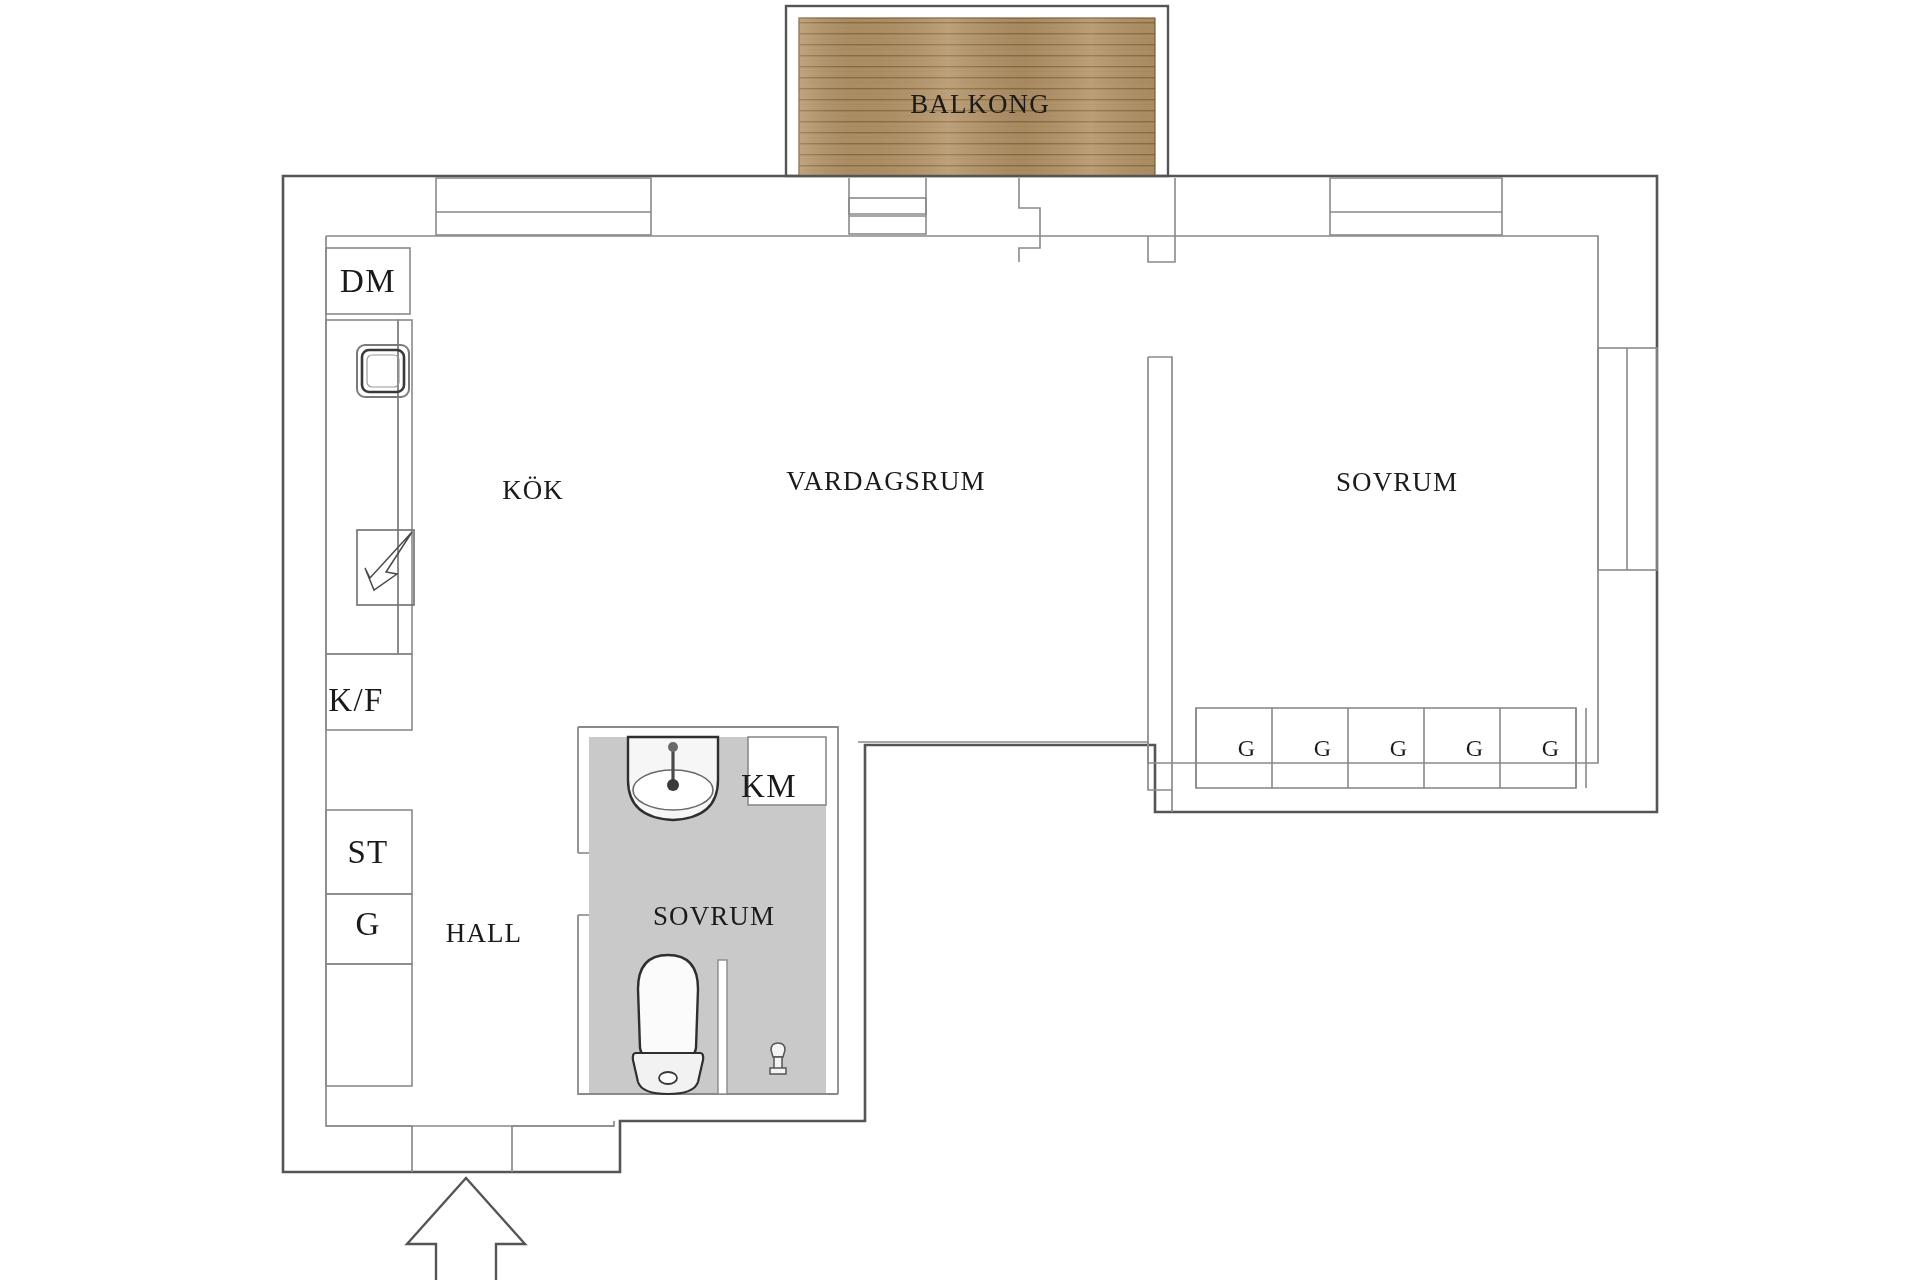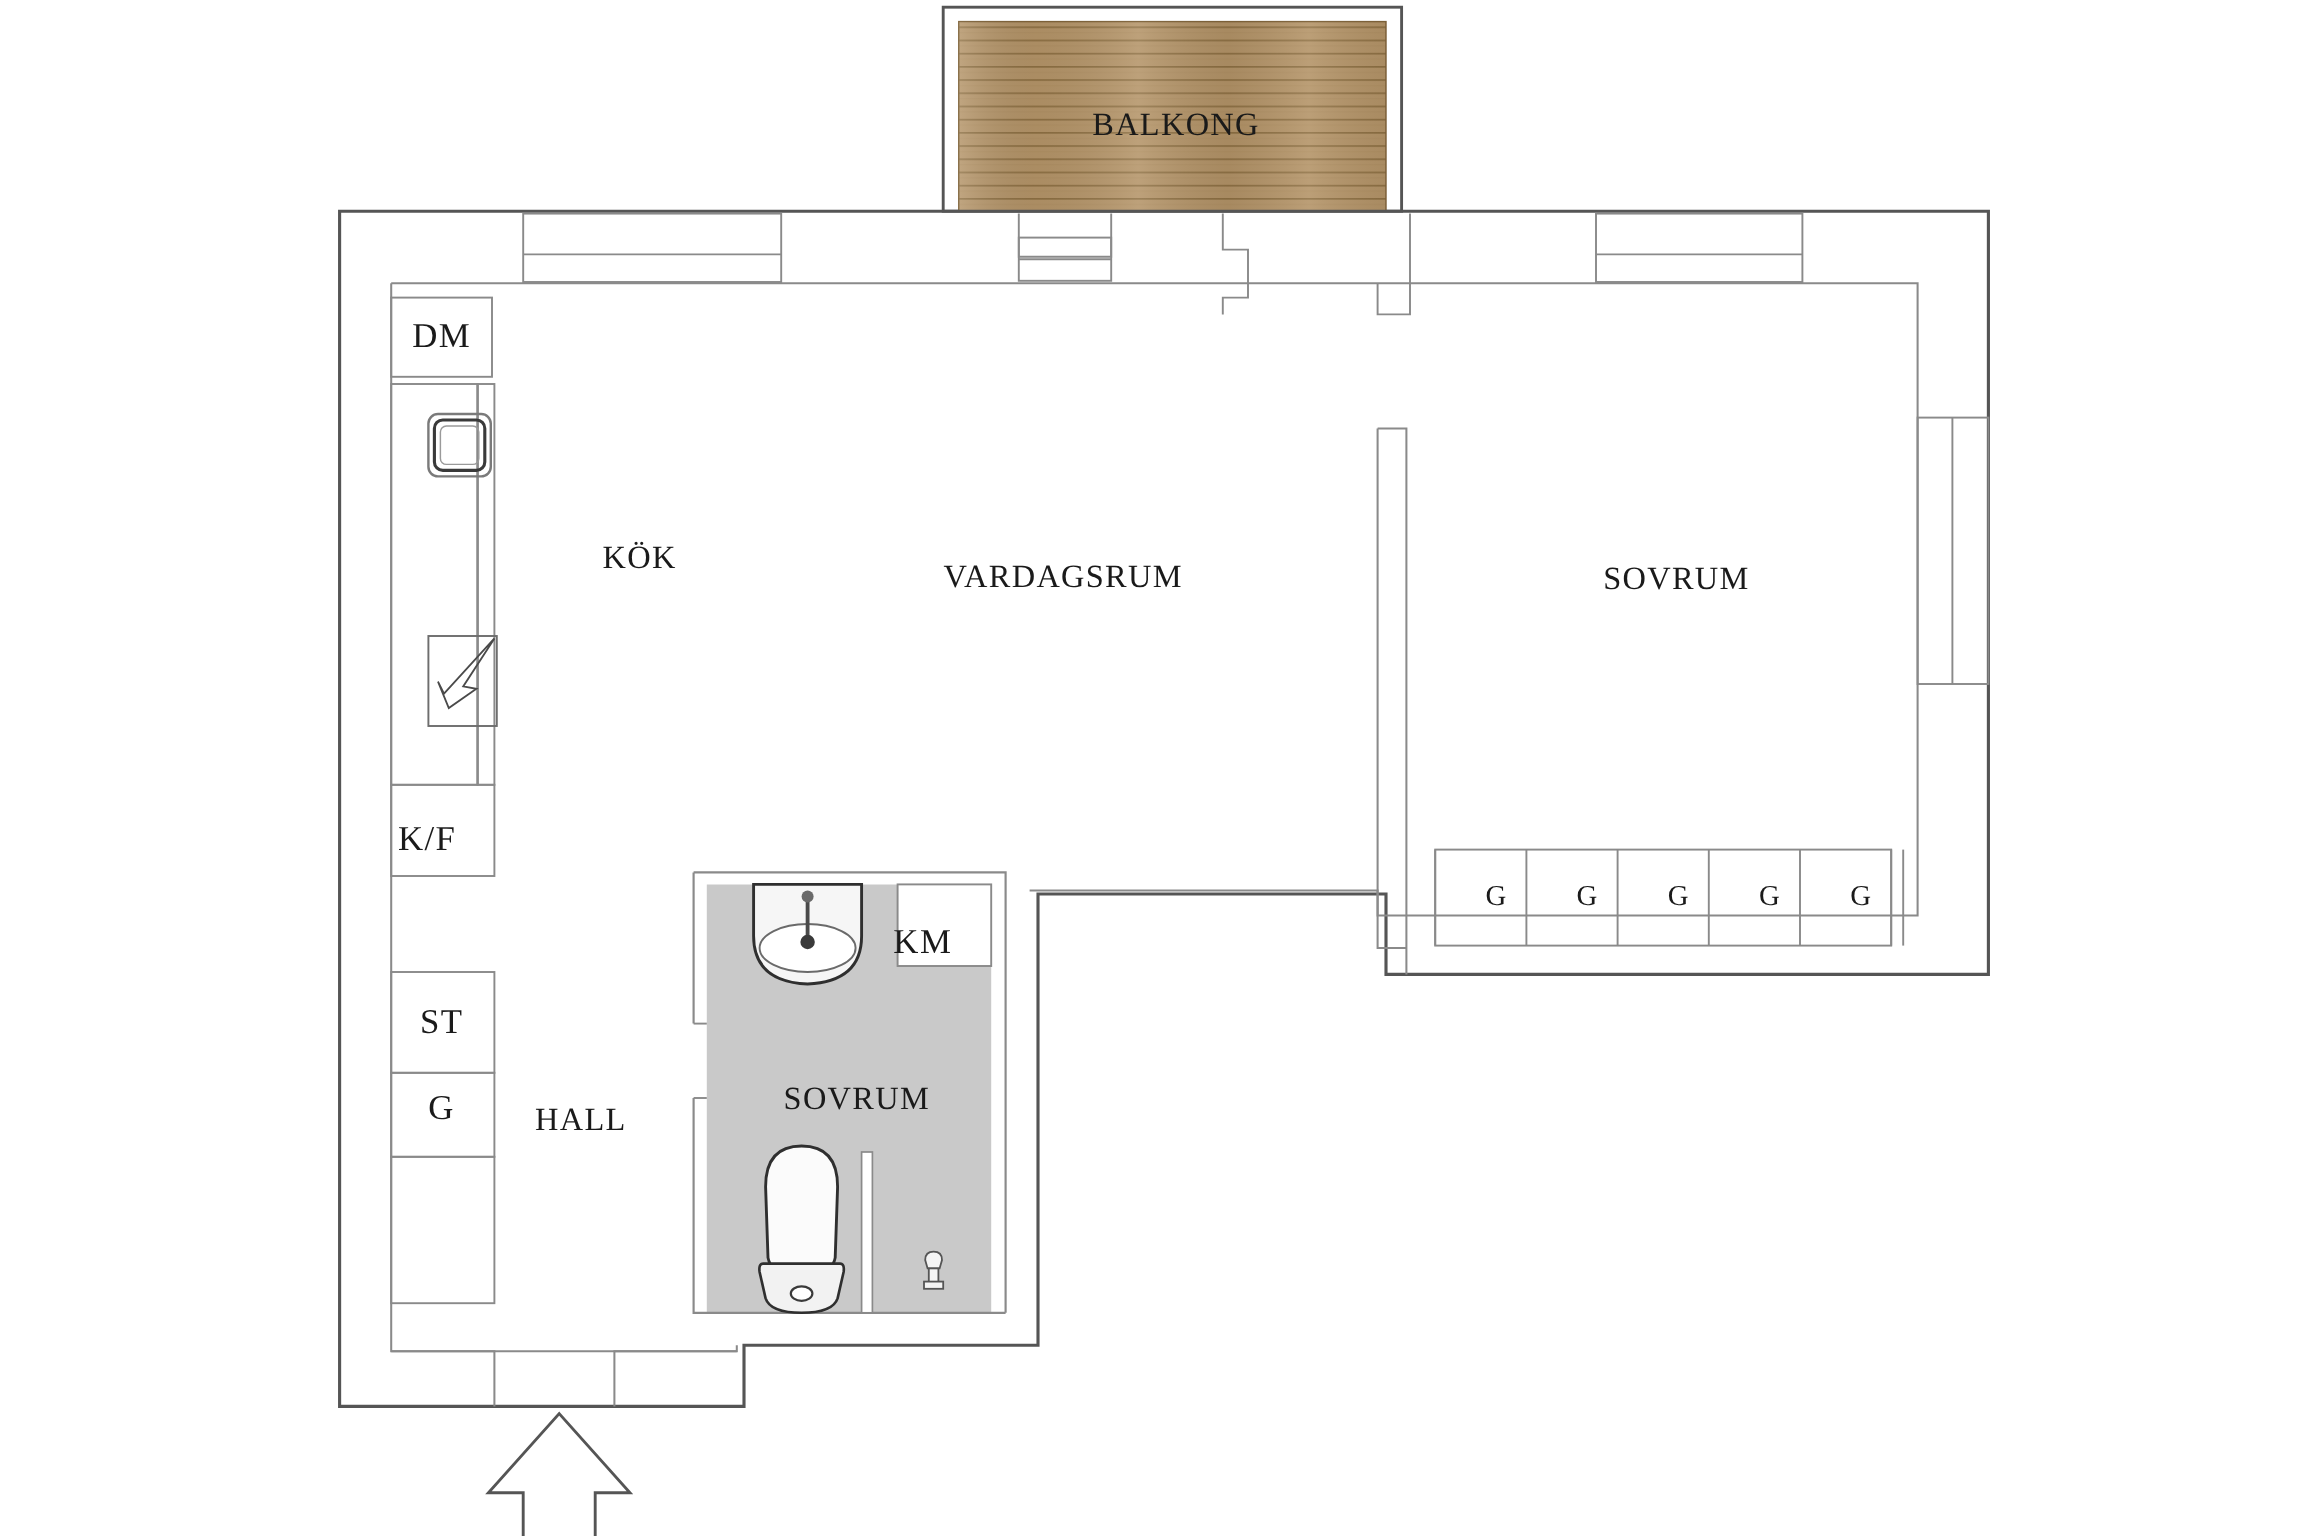--- a/index.html
+++ b/index.html
@@ -28,21 +28,21 @@
   .room-label {
     position: absolute;
     color: #1a1a1a;
     font-family: "Liberation Serif", "DejaVu Serif", serif;
     white-space: nowrap;
     transform: translate(-50%, -50%);
     letter-spacing: 0.04em;
     user-select: none;
   }
   .lbl-major { font-size: 27px; }
-  .lbl-minor { font-size: 29px; }
+  .lbl-minor { font-size: 33px; }
   .lbl-g { font-size: 24px; }
 </style>
 </head>
 <body>
 
 <div id="floorplan-root">
 
   <svg id="plan-svg" viewBox="0 0 1920 1280" xmlns="http://www.w3.org/2000/svg">
 
     <defs>
@@ -208,21 +208,21 @@
     </g>
 
     <g>
       <path d="M 466,1178 L 525,1244 L 496,1244 L 496,1292 L 436,1292 L 436,1244 L 407,1244 Z" fill="#ffffff" stroke="#555555" stroke-width="2.4" stroke-linejoin="miter"></path>
     </g>
 
   </svg>
 
   <div class="room-label lbl-major" style="left:980px; top:104px;">BALKONG</div>
 
-  <div class="room-label lbl-major" style="left:533px; top:465px;">KÖK</div>
+  <div class="room-label lbl-major" style="left:533px; top:490px;">KÖK</div>
 
   <div class="room-label lbl-major" style="left:854px; top:481px;margin-left:32px;">VARDAGSRUM</div>
 
   <div class="room-label lbl-major" style="left:1397px; top:482px;">SOVRUM</div>
 
   <div class="room-label lbl-major" style="left:484px; top:933px;">HALL</div>
 
   <div class="room-label lbl-major" style="left:714px; top:916px;">SOVRUM</div>
 
   <div class="room-label lbl-minor" style="left:368px; top:281px;">DM</div>

